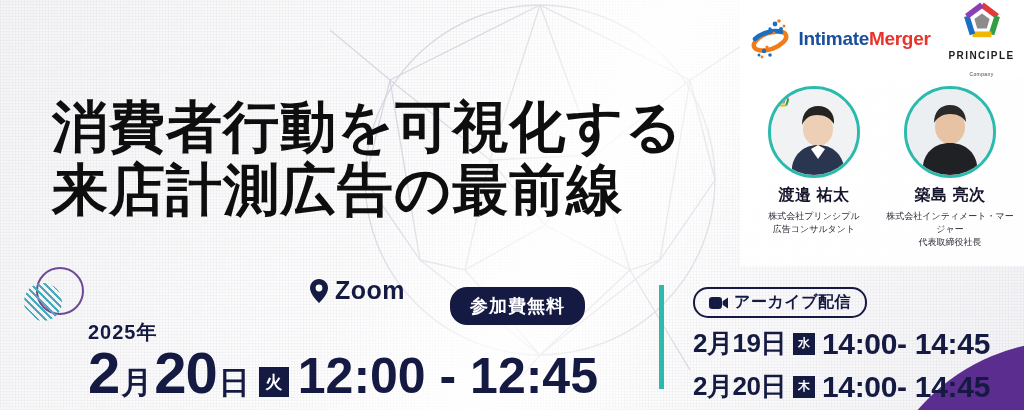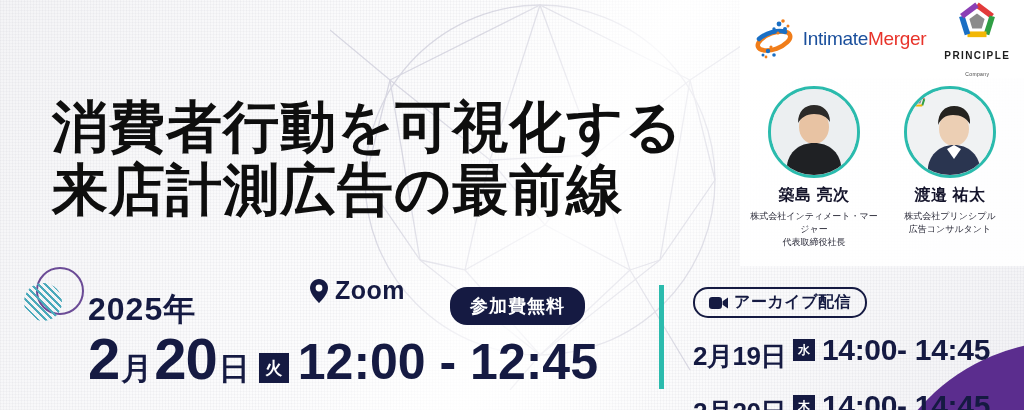--- a/index.html
+++ b/index.html
@@ -45,21 +45,21 @@
     font-size:56px;line-height:1.12;letter-spacing:1px;white-space:pre-line;}
 
   
   .deco-ring{position:absolute;left:36px;top:267px;width:44px;height:44px;
     border:2px solid #6b4b96;border-radius:50%;}
   .deco-hatch{position:absolute;left:24px;top:283px;width:38px;height:38px;border-radius:50%;
     background:repeating-linear-gradient(45deg,#4aa9bb 0 2px,rgba(255,255,255,0) 2px 5px);}
 
   
   .dateblock{position:absolute;left:88px;top:288px;color:#151a42;}
-  .yr{font-size:32px;font-weight:bold;letter-spacing:1px;}
+  .yr{font-size:20px;font-weight:bold;letter-spacing:1px;margin-top:31px;}
   .bigrow{display:flex;align-items:flex-end;gap:2px;margin-top:-2px;}
   .num{font-size:58px;font-weight:bold;line-height:1;letter-spacing:-1px;}
   .unit{font-size:31px;font-weight:bold;line-height:1;padding-bottom:4px;}
   .dow{display:inline-flex;align-items:center;justify-content:center;
     background:#151a42;color:#fff;font-size:17px;font-weight:bold;
     width:30px;height:30px;margin:0 7px 5px 7px;}
   .time{font-size:50px;font-weight:bold;line-height:1;letter-spacing:0px;padding-bottom:1px;}
 
   .zoomrow{position:absolute;left:310px;top:276px;display:flex;align-items:center;gap:7px;color:#151a42;}
   .zoomlabel{font-size:25px;font-weight:bold;letter-spacing:.5px;}
@@ -67,31 +67,31 @@
     border-radius:17px;padding:7px 20px;font-size:18px;font-weight:bold;letter-spacing:1px;}
 
   
   .divider{position:absolute;left:659px;top:285px;width:5px;height:104px;background:#2bbbad;}
 
   
   .archwrap{position:absolute;left:693px;top:287px;}
   .archpill{display:inline-flex;align-items:center;gap:6px;border:2px solid #151a42;
     border-radius:15px;padding:3px 14px;color:#151a42;font-size:16px;font-weight:bold;letter-spacing:.5px;}
   .archrow{display:flex;align-items:center;gap:7px;color:#151a42;margin-top:8px;}
-  .archdate{font-size:26px;font-weight:bold;letter-spacing:-.5px;margin-top:13px;}
+  .archdate{font-size:26px;font-weight:bold;letter-spacing:-.5px;}
   .archdow{display:inline-flex;align-items:center;justify-content:center;
     background:#151a42;color:#fff;font-size:12px;font-weight:bold;width:22px;height:22px;}
   .archtime{font-size:30px;font-weight:bold;letter-spacing:-.3px;}
 
   
   .rpanel{position:absolute;right:0;top:0;width:284px;height:266px;background:rgba(255,255,255,.9);}
   .logos{position:absolute;right:0;top:0;width:284px;height:78px;display:flex;align-items:center;
     justify-content:center;gap:18px;background:#fff;}
   .im-logo{display:flex;align-items:center;gap:5px;}
-  .im-text{font-size:19px;font-weight:normal;letter-spacing:-.3px;}
+  .im-text{font-size:19px;font-weight:bold;letter-spacing:-.3px;}
   .im-a{color:#1a4f9c;}.im-b{color:#e8332a;}
   .pr-logo{display:flex;flex-direction:column;align-items:center;gap:10px;text-align:center;}
   .pr-name{font-size:10px;font-weight:bold;color:#1d1d1d;letter-spacing:1.4px;}
   .pr-sub{font-size:5px;color:#444;letter-spacing:.4px;}
 
   .speakers{position:absolute;right:6px;top:86px;width:272px;display:flex;justify-content:space-around;}
   .sp{width:130px;text-align:center;}
   .av{width:86px;height:86px;border-radius:50%;border:3px solid #2bbbad;margin:0 auto;
     overflow:hidden;position:relative;background:#e9edf0;}
   .sp-name{margin-top:7px;font-size:16px;font-weight:bold;color:#14142b;letter-spacing:.5px;}
@@ -221,36 +221,20 @@
         <span class="pr-sub">Company</span>
       </div>
 
     </div>
 
     <div class="speakers">
 
       <div class="sp">
         <div class="av">
           <svg width="100%" height="100%" viewBox="0 0 86 86">
-            <rect width="86" height="86" fill="#eceff1"></rect>
-            <path d="M43 22 c-10 0 -15 7 -15 16 c0 10 7 17 15 17 c8 0 15 -7 15 -17 c0 -9 -5 -16 -15 -16z" fill="#e8c3a3"></path>
-            <path d="M27 34 c0 -12 7 -18 16 -18 c9 0 16 6 16 17 c-3 -5 -8 -8 -16 -8 c-8 0 -13 4 -16 9z" fill="#2c2a28"></path>
-            <path d="M43 54 c-15 0 -25 9 -27 22 l0 10 l54 0 l0 -10 c-2 -13 -12 -22 -27 -22z" fill="#1f2124"></path>
-          </svg>
-        </div>
-        <div class="sp-name">築島 亮次</div>
-        <div class="sp-org">
-          <span>株式会社インティメート・マージャー</span><br>
-          <span>代表取締役社長</span>
-        </div>
-      </div>
-
-      <div class="sp">
-        <div class="av">
-          <svg width="100%" height="100%" viewBox="0 0 86 86">
             <rect width="86" height="86" fill="#f0f2f3"></rect>
             <g transform="translate(5,5) scale(0.34)">
               <g stroke-width="6" fill="none">
                 <path d="M20 3 L36 15" stroke="#e23a3a"></path>
                   <path d="M36 15 L30 34" stroke="#2f9e44"></path>
                 <path d="M30 34 L10 34" stroke="#f2b705"></path>
                   <path d="M10 34 L4 15" stroke="#1a6fc4"></path>
                 <path d="M4 15 L20 3" stroke="#8b3fb5"></path>
               </g>
               <path d="M20 12 L28 18 L25 28 L15 28 L12 18 Z" fill="#8b8b8b"></path>
@@ -261,16 +245,32 @@
             <path d="M47 56 l-7 4 l7 10 l7 -10 z" fill="#ffffff"></path>
           </svg>
         </div>
         <div class="sp-name">渡邉 祐太</div>
         <div class="sp-org">
           <span>株式会社プリンシプル</span><br>
           <span>広告コンサルタント</span>
         </div>
       </div>
 
+      <div class="sp">
+        <div class="av">
+          <svg width="100%" height="100%" viewBox="0 0 86 86">
+            <rect width="86" height="86" fill="#eceff1"></rect>
+            <path d="M43 22 c-10 0 -15 7 -15 16 c0 10 7 17 15 17 c8 0 15 -7 15 -17 c0 -9 -5 -16 -15 -16z" fill="#e8c3a3"></path>
+            <path d="M27 34 c0 -12 7 -18 16 -18 c9 0 16 6 16 17 c-3 -5 -8 -8 -16 -8 c-8 0 -13 4 -16 9z" fill="#2c2a28"></path>
+            <path d="M43 54 c-15 0 -25 9 -27 22 l0 10 l54 0 l0 -10 c-2 -13 -12 -22 -27 -22z" fill="#1f2124"></path>
+          </svg>
+        </div>
+        <div class="sp-name">築島 亮次</div>
+        <div class="sp-org">
+          <span>株式会社インティメート・マージャー</span><br>
+          <span>代表取締役社長</span>
+        </div>
+      </div>
+
     </div>
   </div>
 
 </div>
 
 </body></html>

